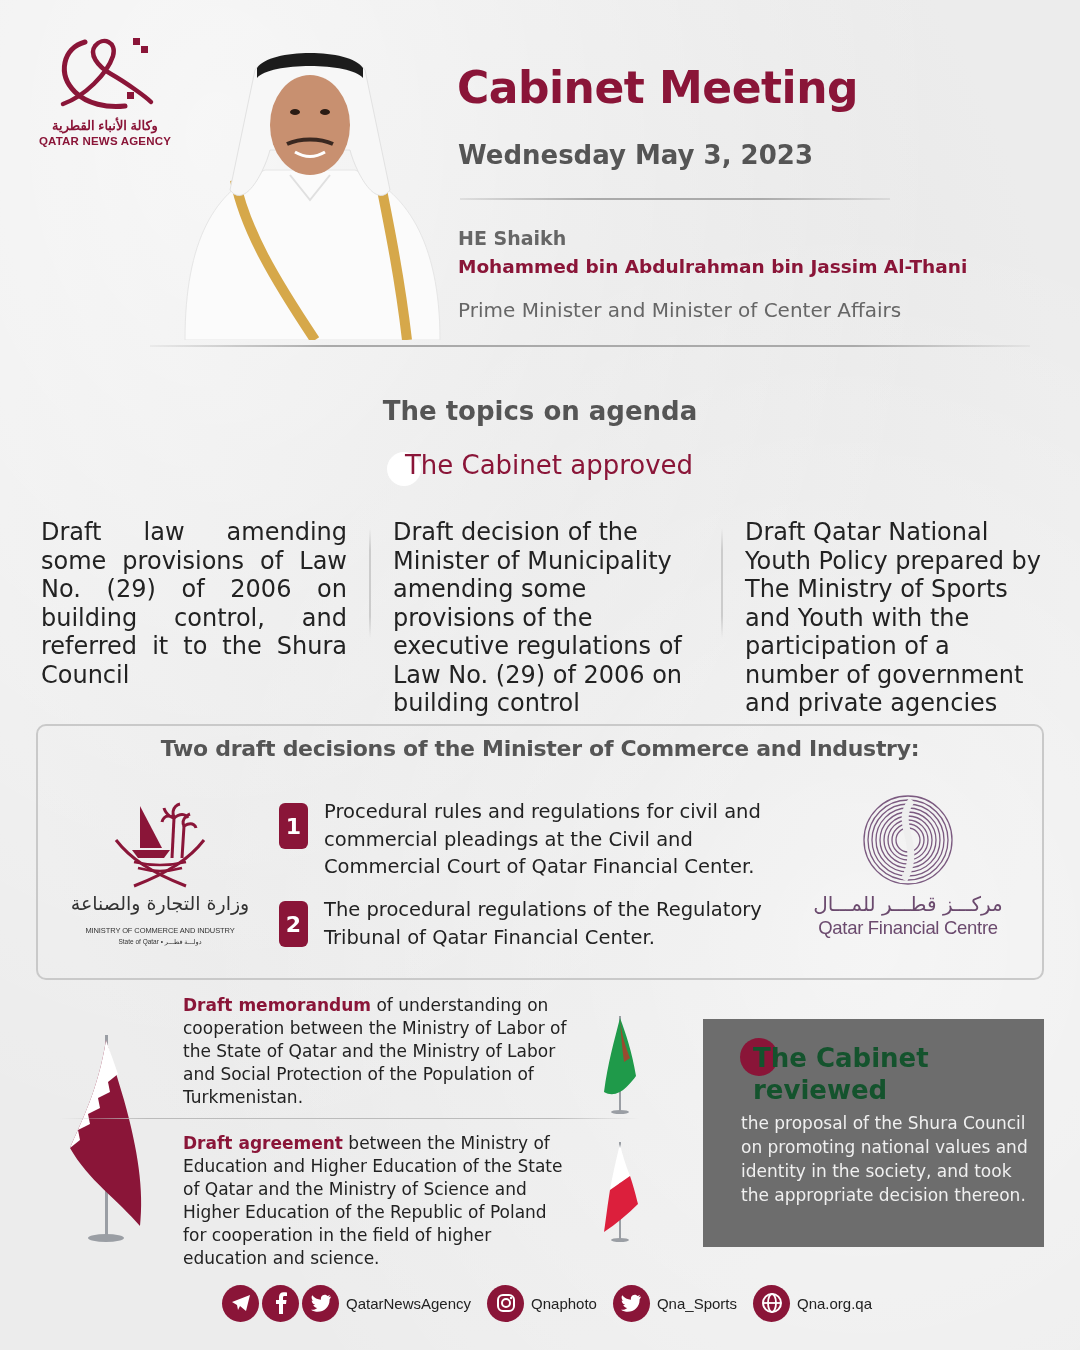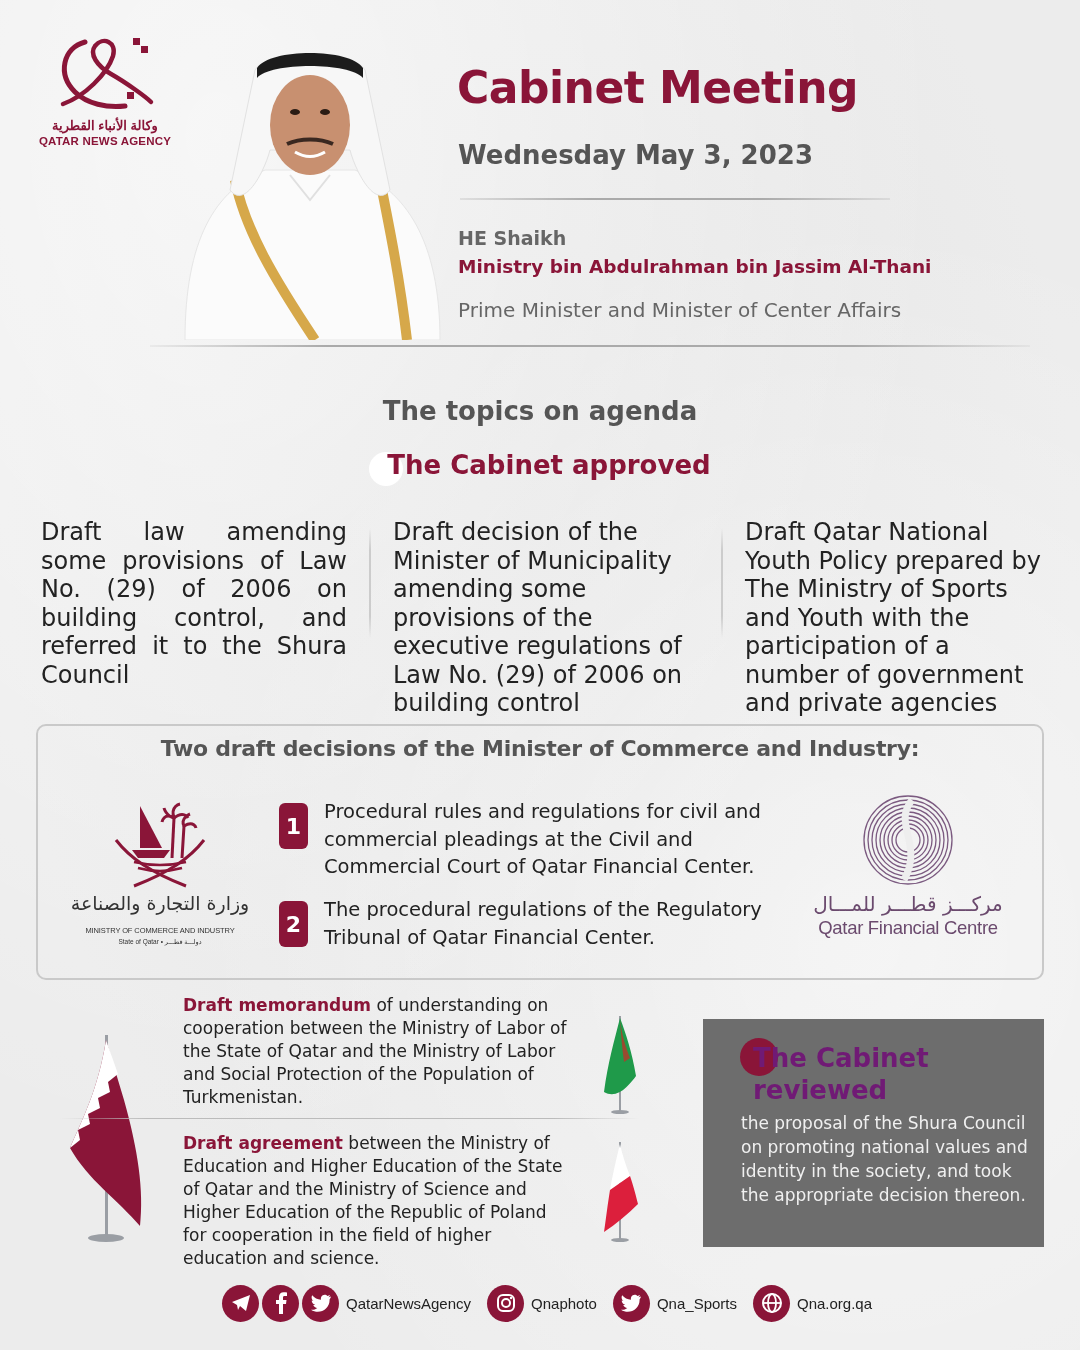--- a/index.html
+++ b/index.html
@@ -29,21 +29,21 @@
   .title { left: 457px; top: 62px; font-family: "DejaVu Sans", sans-serif; font-weight: bold; font-size: 44px; color: #8a1538; letter-spacing: -0.5px; }
   .date { left: 458px; top: 140px; font-family: "DejaVu Sans", sans-serif; font-weight: bold; font-size: 26px; color: #555; }
   .hr1 { left: 460px; top: 198px; width: 430px; height: 2px; background: linear-gradient(90deg, rgba(150,150,150,0.2), #aaa 30%, #aaa 70%, rgba(150,150,150,0.2)); }
   .he { left: 458px; top: 227px; font-weight: bold; font-size: 19px; color: #666; }
   .pm-name { left: 458px; top: 256px; font-weight: bold; font-size: 18.5px; color: #8a1538; }
   .pm-role { left: 458px; top: 298px; font-size: 20px; color: #666; }
   .hr2 { left: 150px; top: 345px; width: 880px; height: 2px; background: linear-gradient(90deg, rgba(150,150,150,0.1), #aaa 20%, #aaa 80%, rgba(150,150,150,0.1)); }
 
   .topics { left: 0; top: 396px; width: 1080px; text-align: center; font-weight: bold; font-size: 26px; color: #555; }
   .approved-wrap { left: 0; top: 450px; width: 1080px; text-align: center; }
-  .approved { position: relative; display: inline-block; font-weight: bold; font-size: 26px; color: #8a1538; padding-left: 18px; }
+  .approved { position: relative; display: inline-block; font-weight: normal; font-size: 26px; color: #8a1538; padding-left: 18px; }
   .approved .dot { position: absolute; left: 0; top: 2px; width: 34px; height: 34px; border-radius: 50%; background: #fff; z-index: -1; }
 
   
   .col { top: 518px; font-size: 24px; line-height: 28.5px; color: #222; }
   .col1 { left: 41px; width: 306px; text-align: justify; text-align-last: left; }
   .col2 { left: 393px; width: 305px; }
   .col3 { left: 745px; width: 300px; }
   .vsep { width: 2px; height: 110px; background: linear-gradient(180deg, transparent, #ccc 20%, #ccc 80%, transparent); }
 
   
@@ -62,21 +62,21 @@
   .qfc-en { font-family: "Liberation Sans", sans-serif; font-size: 18.5px; color: #6b4a6e; margin-top: 1px; letter-spacing: -0.3px; }
 
   
   .agr { font-size: 17px; line-height: 23px; color: #222; }
   .agr b { color: #8a1538; }
   .agr-sep { left: 60px; top: 1118px; width: 580px; height: 1px; background: linear-gradient(90deg, transparent, #bbb 15%, #bbb 85%, transparent); }
 
   
   .reviewed-box { left: 703px; top: 1019px; width: 341px; height: 228px; background: #6d6d6d; }
   .reviewed-dot { left: 740px; top: 1038px; width: 38px; height: 38px; border-radius: 50%; background: #8a1538; }
-  .reviewed-title { left: 753px; top: 1042px; font-weight: bold; font-size: 26px; line-height: 32px; color: #701a75; }
+  .reviewed-title { left: 753px; top: 1042px; font-weight: bold; font-size: 26px; line-height: 32px; color: #14532d; }
   .reviewed-body { left: 741px; top: 1111px; width: 290px; font-size: 17px; line-height: 24px; color: #f0f0f0; }
 
   
   .footer { left: 222px; top: 1284px; height: 38px; display: flex; align-items: center; }
   .soc { width: 37px; height: 37px; border-radius: 50%; background: #8a1538; display: flex; align-items: center; justify-content: center; margin-right: 3px; }
   .soc-label { font-family: "Liberation Sans", sans-serif; font-size: 15px; color: #222; margin: 0 16px 0 4px; }
 </style>
 </head>
 <body>
 
@@ -118,21 +118,21 @@
 
     <path d="M115 135 L135 160 L155 135" fill="none" stroke="#e0e0e0" stroke-width="2"></path>
     <rect x="0" y="0" width="270" height="300" fill="url(#fade)" opacity="0"></rect>
   </svg>
 </div>
 
 <div class="abs title">Cabinet Meeting</div>
 <div class="abs date">Wednesday May 3, 2023</div>
 <div class="abs hr1"></div>
 <div class="abs he">HE Shaikh</div>
-<div class="abs pm-name">Ministry bin Abdulrahman bin Jassim Al-Thani</div>
+<div class="abs pm-name">Mohammed bin Abdulrahman bin Jassim Al-Thani</div>
 <div class="abs pm-role">Prime Minister and Minister of Center Affairs</div>
 <div class="abs hr2"></div>
 
 <div class="abs topics">The topics on agenda</div>
 <div class="abs approved-wrap">
   <span class="approved">
     <span class="dot"></span>
     <span>The Cabinet approved</span>
   </span>
 </div>

